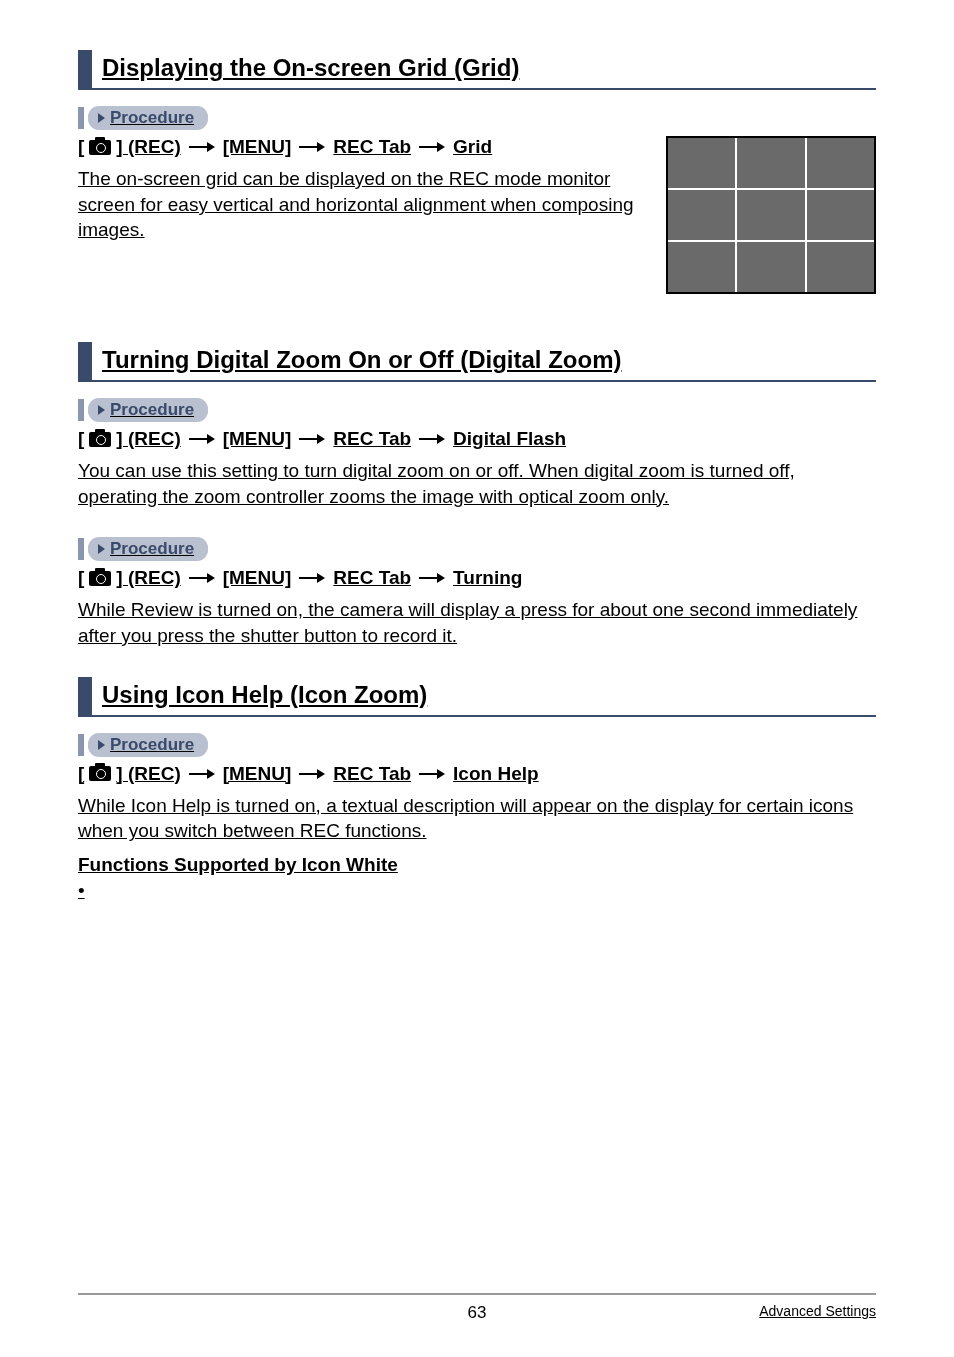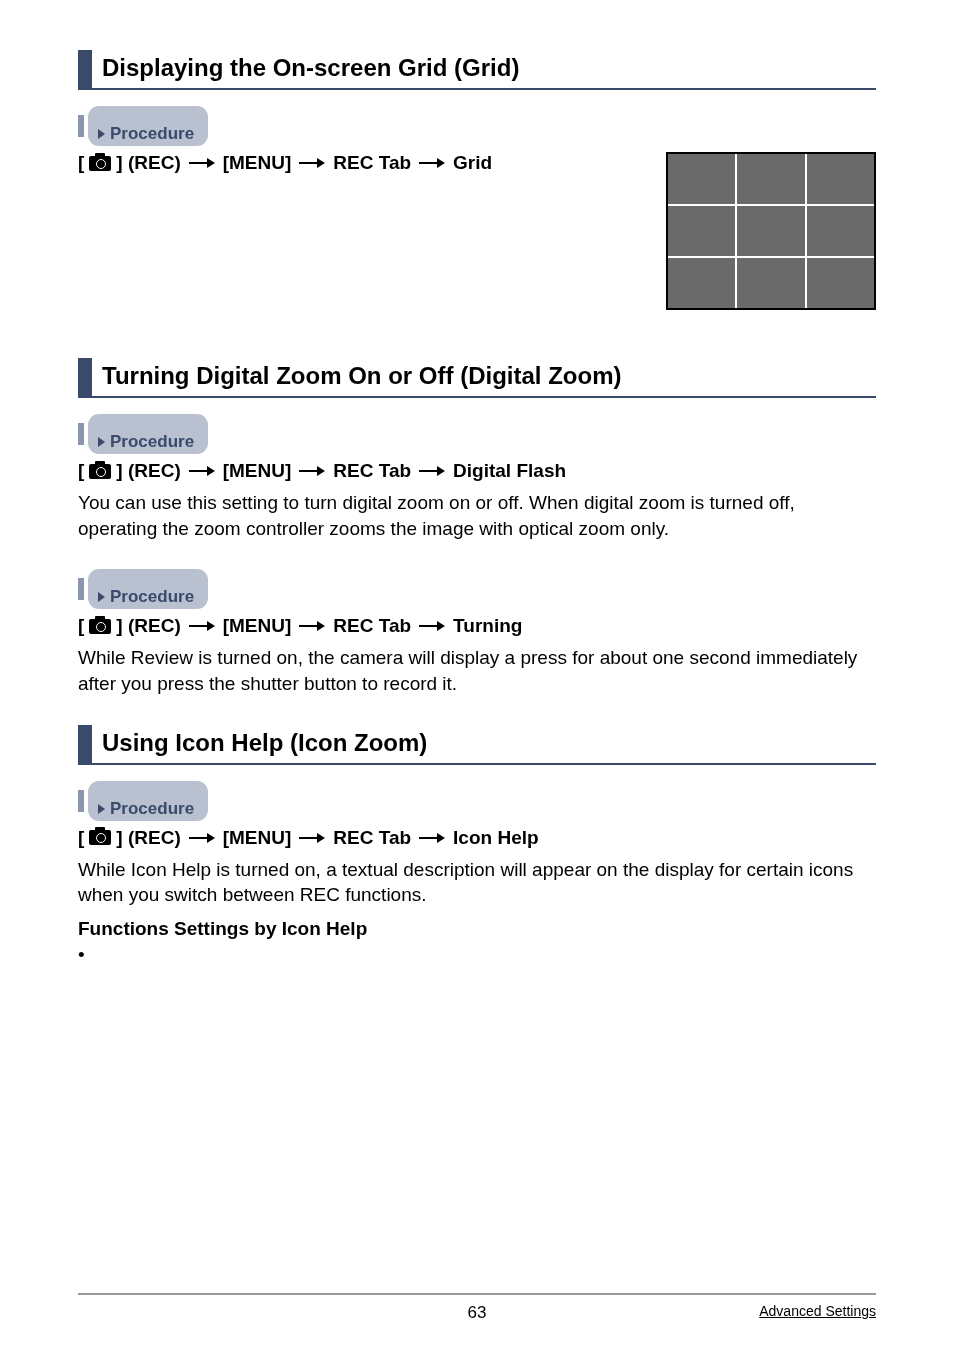--- a/index.html
+++ b/index.html
@@ -41,21 +41,21 @@
   }
   .proc-bar {
     width: 6px;
     height: 22px;
     background: #8a96b0;
     margin-right: 4px;
   }
   .proc-pill {
     background: #b9c0cf;
     border-radius: 11px;
-    padding: 18px 14px 2px 10px;
+    padding: 2px 14px 2px 10px;
     font-size: 17px;
     font-weight: bold;
     color: #3a4a6b;
     display: flex;
     align-items: center;
   }
   .proc-arrow {
     width: 0;
     height: 0;
     border-top: 5px solid transparent;
@@ -139,20 +139,21 @@
     grid-template-rows: 1fr 1fr 1fr;
     gap: 2px;
     background: #fff;
     padding: 0;
   }
   .grid-cell {
     background: #6a6a6a;
   }
   .section-block {
     clear: both;
+    text-decoration: underline;
   }
   .gap-large { height: 34px; }
   .gap-med { height: 20px; }
   .sub-heading {
     font-size: 19px;
     font-weight: bold;
     margin-top: 10px;
     margin-bottom: 4px;
   }
   .bullet-row {
@@ -233,20 +234,21 @@
             <span class="arrow-head"></span>
           </span>
         <span>REC Tab</span>
         <span class="arrow">
             <span class="arrow-line"></span>
             <span class="arrow-head"></span>
           </span>
         <span>Grid</span>
       </div>
 
+      <p class="body-text" style="max-width:560px;">The on-screen grid can be displayed on the REC mode monitor screen for easy vertical and horizontal alignment when composing images.</p>
     </div>
   </div>
 
   <div class="gap-large"></div>
 
   <div class="section-block">
     <div class="section-heading">
       <div class="bar"></div>
       <h2>Turning Digital Zoom On or Off (Digital Zoom)</h2>
     </div>
@@ -351,21 +353,21 @@
       <span>REC Tab</span>
       <span class="arrow">
           <span class="arrow-line"></span>
           <span class="arrow-head"></span>
         </span>
       <span>Icon Help</span>
     </div>
 
     <p class="body-text">While Icon Help is turned on, a textual description will appear on the display for certain icons when you switch between REC functions.</p>
 
-    <div class="sub-heading">Functions Settings by Icon Help</div>
+    <div class="sub-heading">Functions Supported by Icon White</div>
     <div class="bullet-row">
       <span class="bullet-dot">•</span>
     </div>
   </div>
 
 </div>
 
 <div class="footer">
   <span class="page">63</span>
   <span class="label">Advanced Settings</span>

